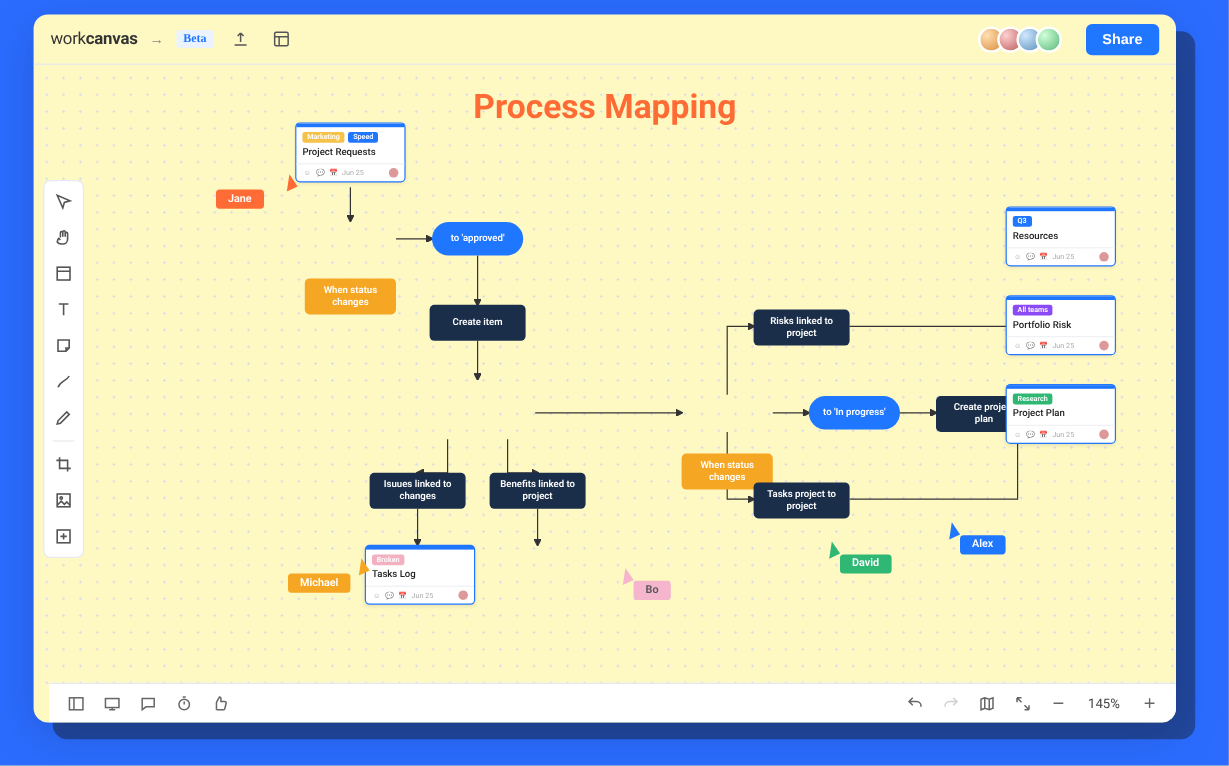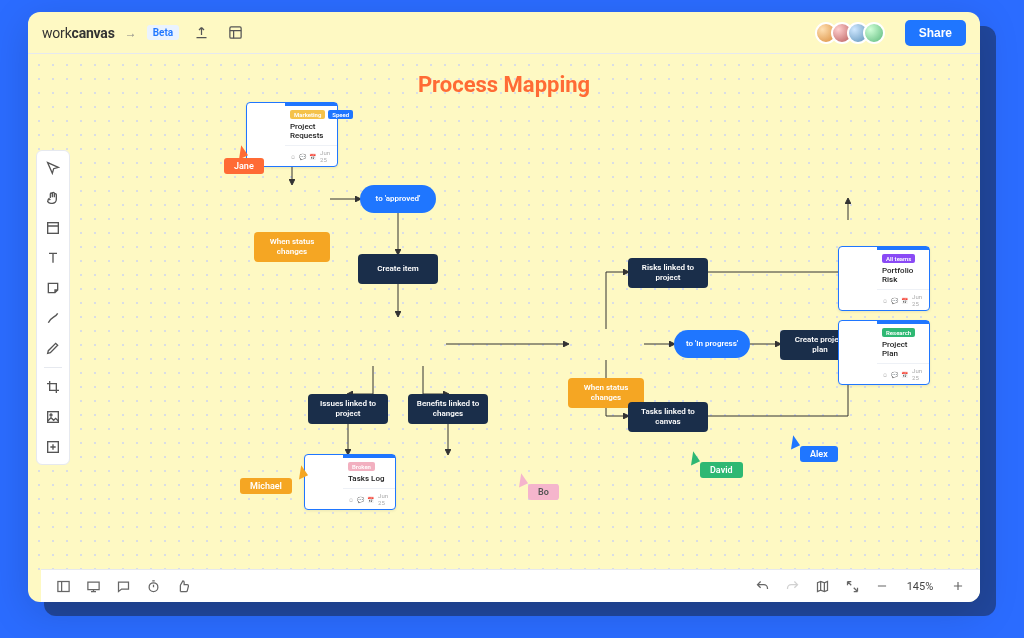--- a/index.html
+++ b/index.html
@@ -39,20 +39,21 @@
 .logo { font-size: 14px; color: #333; letter-spacing: -0.2px; }
 .logo b { font-weight: 700; }
 .arrow-right { color: #888; font-size: 12px; }
 .beta-badge {
   background: #eaf3ff;
   color: #1f76ff;
   font-size: 10px;
   padding: 2px 6px;
   border-radius: 3px;
   font-weight: 600;
+  font-family: Liberation Serif, serif;
 }
 .topbar .spacer { flex: 1; }
 .top-icon {
   width: 24px; height: 24px;
   display: flex; align-items: center; justify-content: center;
   color: #555; cursor: pointer;
 }
 .avatars { display: flex; align-items: center; }
 .avatar {
   width: 22px; height: 22px; border-radius: 50%;
@@ -75,21 +76,21 @@
   position: absolute;
   top: 42px; left: 0; right: 0; bottom: 32px;
   background-image: radial-gradient(#d9dde5 1px, transparent 1px);
   background-size: 14px 14px;
   background-position: 4px 4px;
 }
 .title {
   position: absolute;
   top: 18px; left: 50%; transform: translateX(-50%);
   color: #ff6b35;
-  font-size: 22px;
+  font-size: 28px;
   font-weight: 700;
 }
 .toolbar {
   position: absolute;
   left: 8px; top: 96px;
   width: 34px;
   background: #fff;
   border: 1px solid #e6e9ef;
   border-radius: 6px;
   padding: 6px 0;
@@ -122,21 +123,20 @@
 
 
 .node { position: absolute; }
 .card {
   background: #fff;
   border: 1px solid #1f76ff;
   border-radius: 4px;
   width: 92px;
   box-shadow: 0 1px 3px rgba(0,0,0,0.08);
   font-size: 8px;
-  padding-left: 38px;
 }
 .card .cardbar { height: 3px; background: #1f76ff; }
 .card .chips { display:flex; gap:3px; padding: 4px 5px 0 5px; }
 .chip { font-size: 6px; padding: 1px 4px; border-radius: 2px; color:#fff; font-weight:600; }
 .card .ctext { padding: 3px 5px 5px 5px; font-size: 8px; color:#222; font-weight:500; }
 .card .cfoot { border-top: 1px solid #eef1f6; padding: 3px 5px; display:flex; align-items:center; gap:3px; color:#aaa; font-size:6px; }
 .card .cfoot .tiny { width:8px; height:8px; display:flex; align-items:center; justify-content:center; }
 .card .cfoot .av { width:8px; height:8px; border-radius:50%; background:#d99; margin-left:auto; }
 
 .pill-orange, .pill-blue, .pill-dark {
@@ -301,44 +301,58 @@
           <span>Jun 25</span>
           <span class="av"></span>
         </div>
     </div>
 
     <div class="node pill-orange" style="left:226px; top:130px;">When status changes</div>
     <div class="node pill-blue" style="left:332px; top:131px;">to 'approved'</div>
     <div class="node pill-dark" style="left:330px; top:200px;">Create item</div>
 
 
-    <div class="node pill-dark" style="left:280px; top:340px;">Issues linked to project</div>
-    <div class="node pill-dark" style="left:380px; top:340px;">Benefits linked to changes</div>
+    <div class="node pill-dark" style="left:280px; top:340px;">Isuues linked to changes</div>
+    <div class="node pill-dark" style="left:380px; top:340px;">Benefits linked to project</div>
 
     <div class="node card" style="left:276px; top:400px;">
       <div class="cardbar"></div>
       <div class="chips">
           <span class="chip" style="background:#f2b0c0">Broken</span>
         </div>
       <div class="ctext">Tasks Log</div>
       <div class="cfoot">
           <span class="tiny">☺</span>
           <span class="tiny">💬</span>
           <span class="tiny">📅</span>
           <span>Jun 25</span>
           <span class="av"></span>
         </div>
     </div>
 
     <div class="node pill-orange" style="left:540px; top:276px;">When status changes</div>
     <div class="node pill-blue" style="left:646px; top:276px;">to 'In progress'</div>
     <div class="node pill-dark" style="left:752px; top:276px;">Create project plan</div>
     <div class="node pill-dark" style="left:600px; top:204px;">Risks linked to project</div>
-    <div class="node pill-dark" style="left:600px; top:348px;">Tasks linked to canvas</div>
-
+    <div class="node pill-dark" style="left:600px; top:348px;">Tasks project to project</div>
+
+    <div class="node card" style="left:810px; top:118px;">
+      <div class="cardbar"></div>
+      <div class="chips">
+          <span class="chip" style="background:#1f76ff">Q3</span>
+        </div>
+      <div class="ctext">Resources</div>
+      <div class="cfoot">
+          <span class="tiny">☺</span>
+          <span class="tiny">💬</span>
+          <span class="tiny">📅</span>
+          <span>Jun 25</span>
+          <span class="av"></span>
+        </div>
+    </div>
     <div class="node card" style="left:810px; top:192px;">
       <div class="cardbar"></div>
       <div class="chips">
           <span class="chip" style="background:#8a4af5">All teams</span>
         </div>
       <div class="ctext">Portfolio Risk</div>
       <div class="cfoot">
           <span class="tiny">☺</span>
           <span class="tiny">💬</span>
           <span class="tiny">📅</span>
@@ -355,21 +369,21 @@
       <div class="cfoot">
           <span class="tiny">☺</span>
           <span class="tiny">💬</span>
           <span class="tiny">📅</span>
           <span>Jun 25</span>
           <span class="av"></span>
         </div>
     </div>
 
     <span class="cursor-arrow" style="left:208px; top:92px; color:#ff6b35;"></span>
-    <span class="user-tag" style="left:152px; top:104px; background:#ff6b35;margin-left:44px;">Jane</span>
+    <span class="user-tag" style="left:152px; top:104px; background:#ff6b35;">Jane</span>
 
     <span class="cursor-arrow" style="left:268px; top:412px; color:#f5a623;"></span>
     <span class="user-tag" style="left:212px; top:424px; background:#f5a623;">Michael</span>
 
     <span class="cursor-arrow" style="left:488px; top:420px; color:#f5b5cc;"></span>
     <span class="user-tag" style="left:500px; top:430px; background:#f5b5cc; color:#555;">Bo</span>
 
     <span class="cursor-arrow" style="left:660px; top:398px; color:#2eb873;"></span>
     <span class="user-tag" style="left:672px; top:408px; background:#2eb873;">David</span>
 

